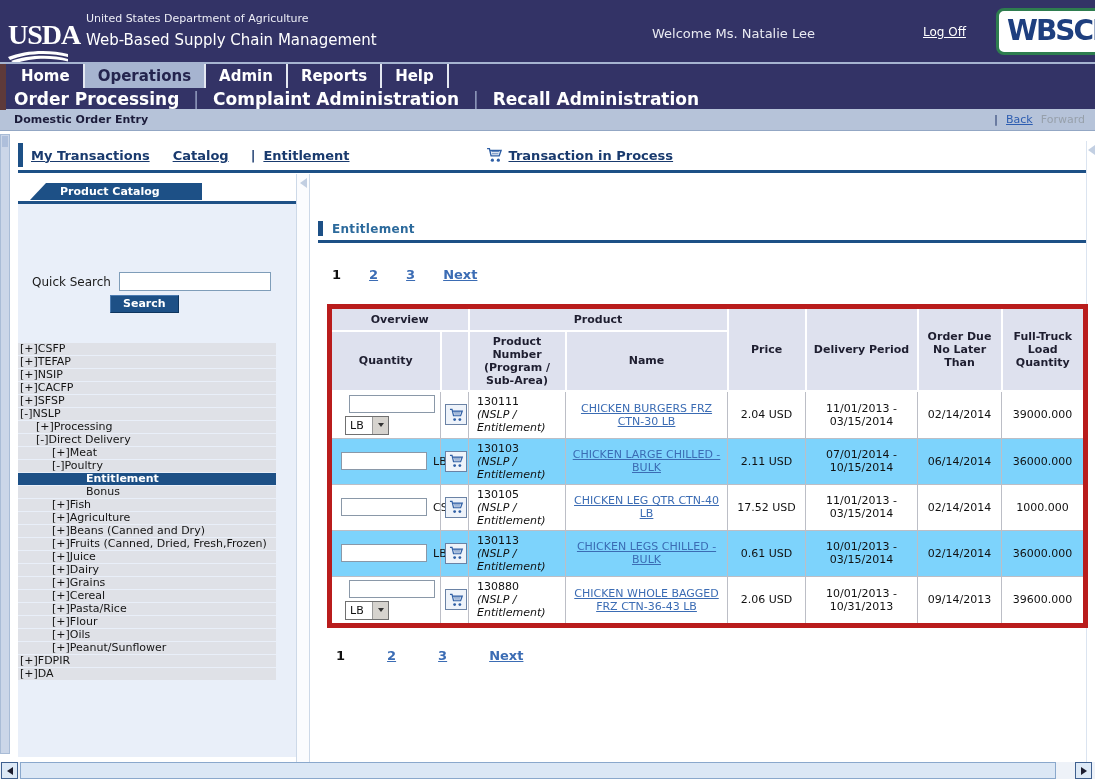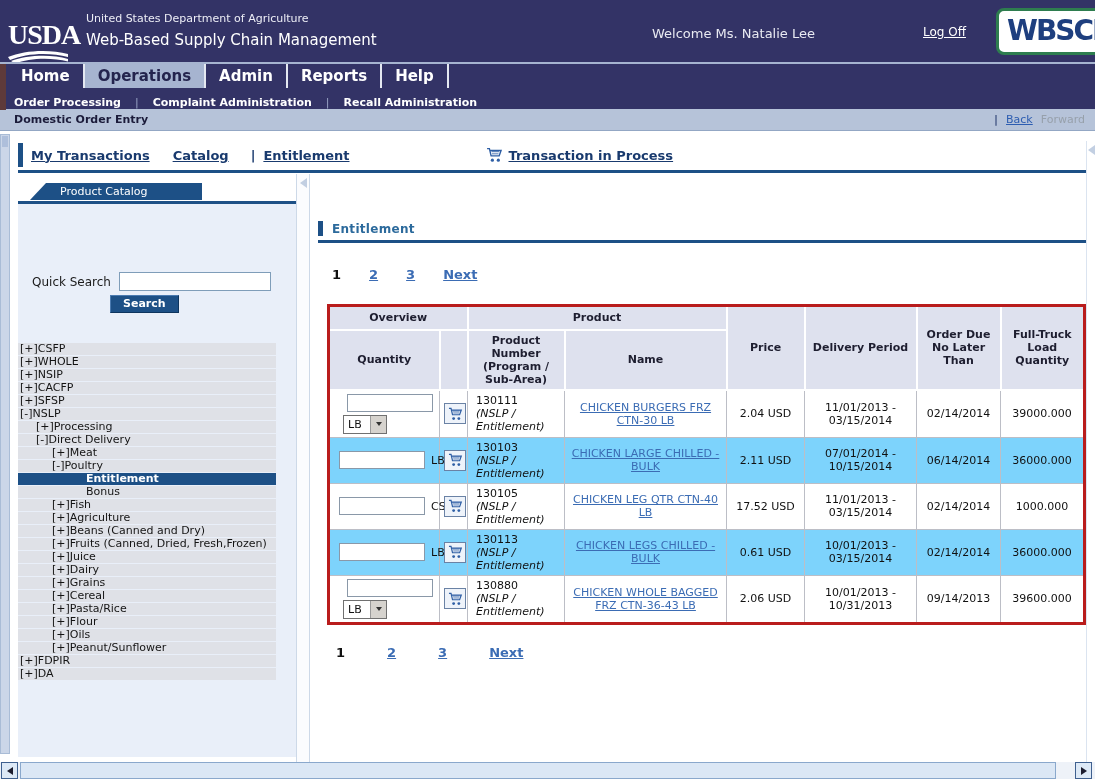--- a/index.html
+++ b/index.html
@@ -18,21 +18,21 @@
   .wbscm { position:absolute; left:996px; top:8px; background:#fff; border:3px solid #2e7d4f; border-radius:8px; padding:3px 10px 5px 8px; white-space:nowrap; }
   .wbscm span { color:#1e3f7f; font-weight:bold; font-size:28px; letter-spacing:-2px; }
 
   
   .tabs { height:26px; background:#333366; border-top:2px solid #a6b4d0; display:flex; padding-left:8px; position:relative; }
   .tab { color:#fff; font-weight:bold; font-size:15px; line-height:24px; text-align:center; border-right:2px solid #e4e8f1; padding:0 13px; }
   .tab.active { background:#a6b4d0; color:#24244e; }
   .maroon-sliver { position:absolute; left:0; top:64px; width:6px; height:46px; background:#5e3a3a; z-index:6; }
 
   
-  .subnav { height:21px; background:#333366; color:#fff; display:flex; align-items:flex-end; padding-left:14px; font-weight:bold; font-size:11px; }
+  .subnav { height:21px; background:#333366; color:#fff; display:flex; align-items:center; padding-left:14px; font-weight:bold; font-size:17px; }
   .subnav .sep { color:#98a3c4; margin:0 14px; font-weight:normal; }
 
   
   .crumb { height:22px; background:#b6c3d9; display:flex; align-items:center; padding:0 10px 0 14px; border-bottom:1px solid #93a7c4; }
   .crumb-title { font-weight:bold; color:#1b1b3a; font-size:11px; }
   .crumb-right { margin-left:auto; display:flex; align-items:center; gap:8px; }
   .crumb-sep { color:#3c4f7e; font-weight:bold; }
   .back-link { color:#2d5db1; text-decoration:underline; }
   .forward-link { color:#97a0ab; }
 
@@ -50,21 +50,21 @@
   .toplink.ent { margin-left:8px; }
   .tip-wrap { margin-left:136px; display:flex; align-items:center; gap:6px; }
   .links-underline { height:3px; background:#1d5086; margin-top:3px; }
 
   .splitter { position:absolute; left:296px; top:43px; width:14px; height:588px; background:#fbfcfe; border-left:1px solid #cdd9e8; border-right:1px solid #cdd9e8; }
   .tri-left { width:0; height:0; border-top:5px solid transparent; border-bottom:5px solid transparent; border-right:7px solid #c2cfe2; margin:4px auto 0; }
   .right-strip { position:absolute; left:1086px; top:10px; width:9px; height:621px; border-left:1px solid #dbe4f0; background:#fff; }
 
   
   .sidebar { position:absolute; left:18px; top:52px; width:278px; height:574px; }
-  .pc-tab { margin-left:12px; width:172px; height:17px; background:#1d5086; color:#fff; font-weight:normal; font-size:11px; line-height:17px; padding-left:30px; clip-path:polygon(16px 0, 100% 0, 100% 100%, 0 100%); }
+  .pc-tab { margin-left:12px; width:172px; height:17px; background:#1d5086; color:#fff; font-weight:bold; font-size:11px; line-height:17px; padding-left:30px; clip-path:polygon(16px 0, 100% 0, 100% 100%, 0 100%); }
   .pc-rule { height:3px; background:#1d5086; margin-top:1px; }
   .sb-panel { background:#e9eff9; height:553px; padding-top:68px; }
   .qs-row { display:flex; align-items:center; padding-left:14px; }
   .qs-label { font-size:12px; color:#1a1a1a; margin-right:8px; }
   .qs-input { width:152px; height:19px; border:1px solid #7f9db9; background:#fff; font:11px "DejaVu Sans",sans-serif; padding:0 3px; }
   .search-btn { display:inline-block; margin:4px 0 0 92px; background:#1d5086; color:#fff; font-weight:bold; font-size:11px; font-family:"DejaVu Sans",sans-serif; border:1px solid #0e355e; border-top-color:#4a7ab0; border-left-color:#4a7ab0; padding:1px 12px 2px; }
   .ext-row { display:flex; align-items:center; margin:16px 0 0 20px; gap:10px; }
   .ext-icon { width:17px; height:17px; background:#e3ecf7; border:1px solid #5b84b0; display:flex; align-items:center; justify-content:center; }
   .ext-icon::before { content:""; width:0; height:0; border-left:7px solid #2d5db1; border-top:4px solid transparent; border-bottom:4px solid transparent; }
   .ext-link { color:#3b6cb4; text-decoration:underline; font-size:11px; letter-spacing:0.4px; }
@@ -81,21 +81,21 @@
   .sec-head { margin:90px 0 0 6px; display:flex; align-items:center; gap:9px; }
   .sec-bar { width:5px; height:15px; background:#1d5086; }
   .sec-title { color:#2c6a9c; font-weight:bold; font-size:12px; letter-spacing:0.3px; }
   .sec-rule { height:3px; background:#1d5086; margin:4px 0 0 6px; }
 
   .pag { display:flex; align-items:center; font-size:13px; font-weight:bold; margin:24px 0 0 20px; gap:28px; }
   .pag .cur { color:#111; }
   .pag a { color:#3b6cb4; text-decoration:underline; }
   .pag.bottom { gap:42px; margin:20px 0 0 24px; }
 
-  table.products { border-collapse:collapse; table-layout:fixed; width:756px; margin:22px 0 0 15px; background:#fff; border:3px solid #b91c1c; }
+  table.products { border-collapse:collapse; table-layout:fixed; width:756px; margin:22px 0 0 15px; background:#fff; border:5px solid #b91c1c; }
   col.c-qty{width:111px} col.c-cart{width:28px} col.c-pn{width:97px} col.c-name{width:162px}
   col.c-price{width:78px} col.c-dp{width:112px} col.c-due{width:84px} col.c-ftl{width:84px}
   .products th { background:#dee1ee; border:2px solid #fff; font-size:11px; font-weight:bold; color:#1e1e30; text-align:center; vertical-align:middle; padding:3px 4px; }
   .products tr.h1 th { height:24px; }
   .products tr.h2 th { height:55px; }
   .products td { border:1px solid #bcbec6; font-size:11px; text-align:center; vertical-align:middle; padding:3px 4px; height:42px; background:#fff; }
   .products tr.alt td { background:#7dd3fc; }
   .pn-cell { text-align:left !important; padding-left:8px !important; }
   .prog { font-style:italic; }
   .pname { color:#3b6cb4; text-decoration:underline; }
@@ -202,21 +202,21 @@
     <div class="pc-tab">Product Catalog</div>
     <div class="pc-rule"></div>
     <div class="sb-panel">
       <div class="qs-row">
         <span class="qs-label">Quick Search</span>
         <input class="qs-input" type="text" value="" style="">
       </div>
       <button class="search-btn">Search</button>
       <ul class="tree">
           <li class="lvl0"><span>[+]CSFP</span></li>
-          <li class="lvl0"><span>[+]WHOLE</span></li>
+          <li class="lvl0"><span>[+]TEFAP</span></li>
           <li class="lvl0"><span>[+]NSIP</span></li>
           <li class="lvl0"><span>[+]CACFP</span></li>
           <li class="lvl0"><span>[+]SFSP</span></li>
           <li class="lvl0"><span>[-]NSLP</span></li>
           <li class="lvl1"><span>[+]Processing</span></li>
           <li class="lvl1"><span>[-]Direct Delivery</span></li>
           <li class="lvl2"><span>[+]Meat</span></li>
           <li class="lvl2"><span>[-]Poultry</span></li>
           <li class="lvl3 sel"><span>Entitlement</span></li>
           <li class="lvl3"><span>Bonus</span></li>

